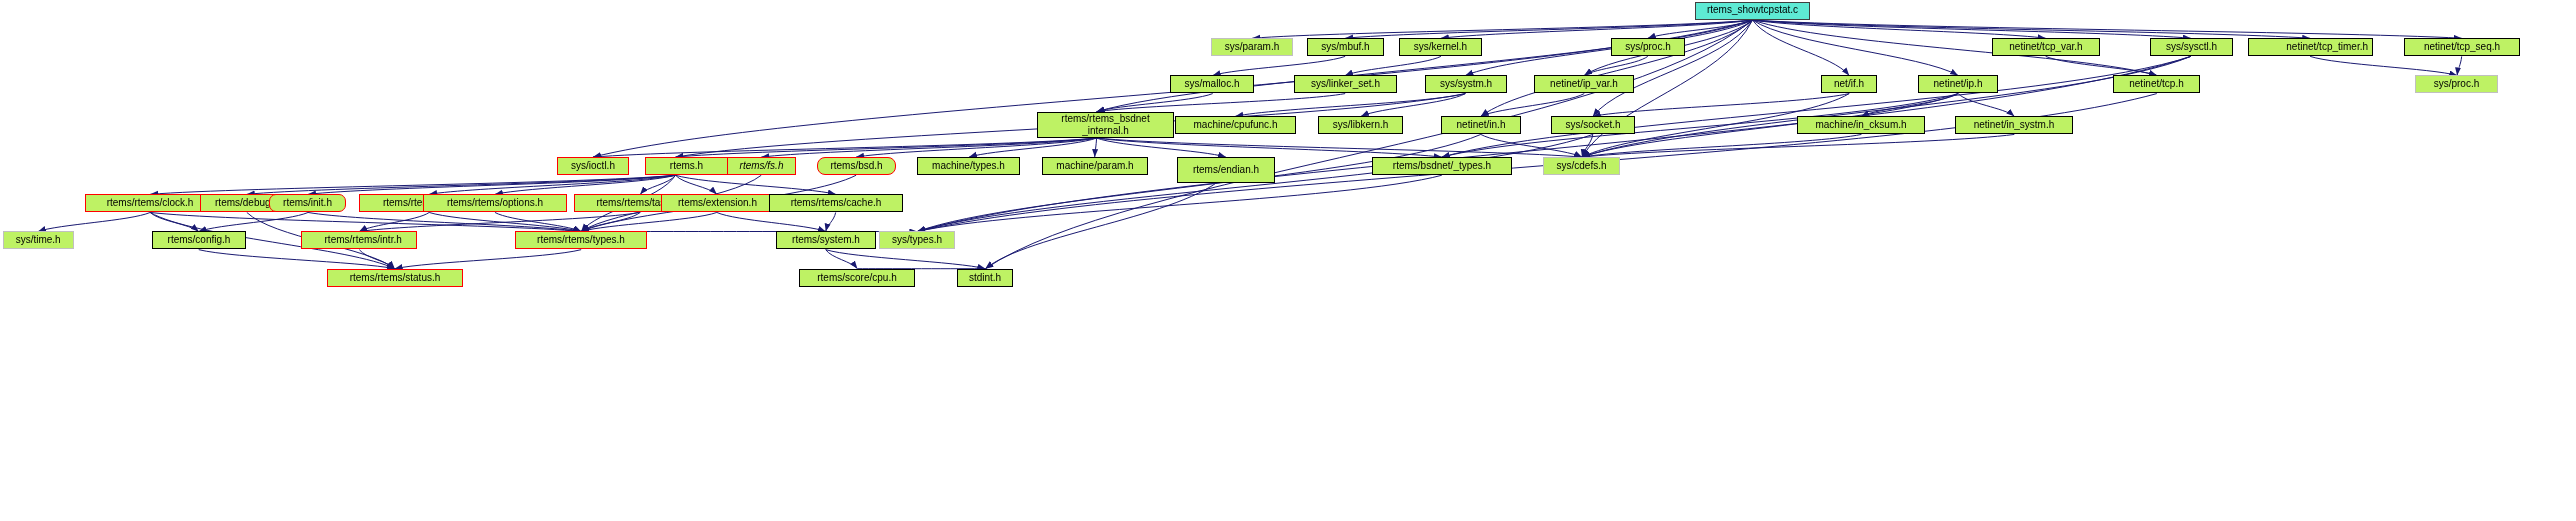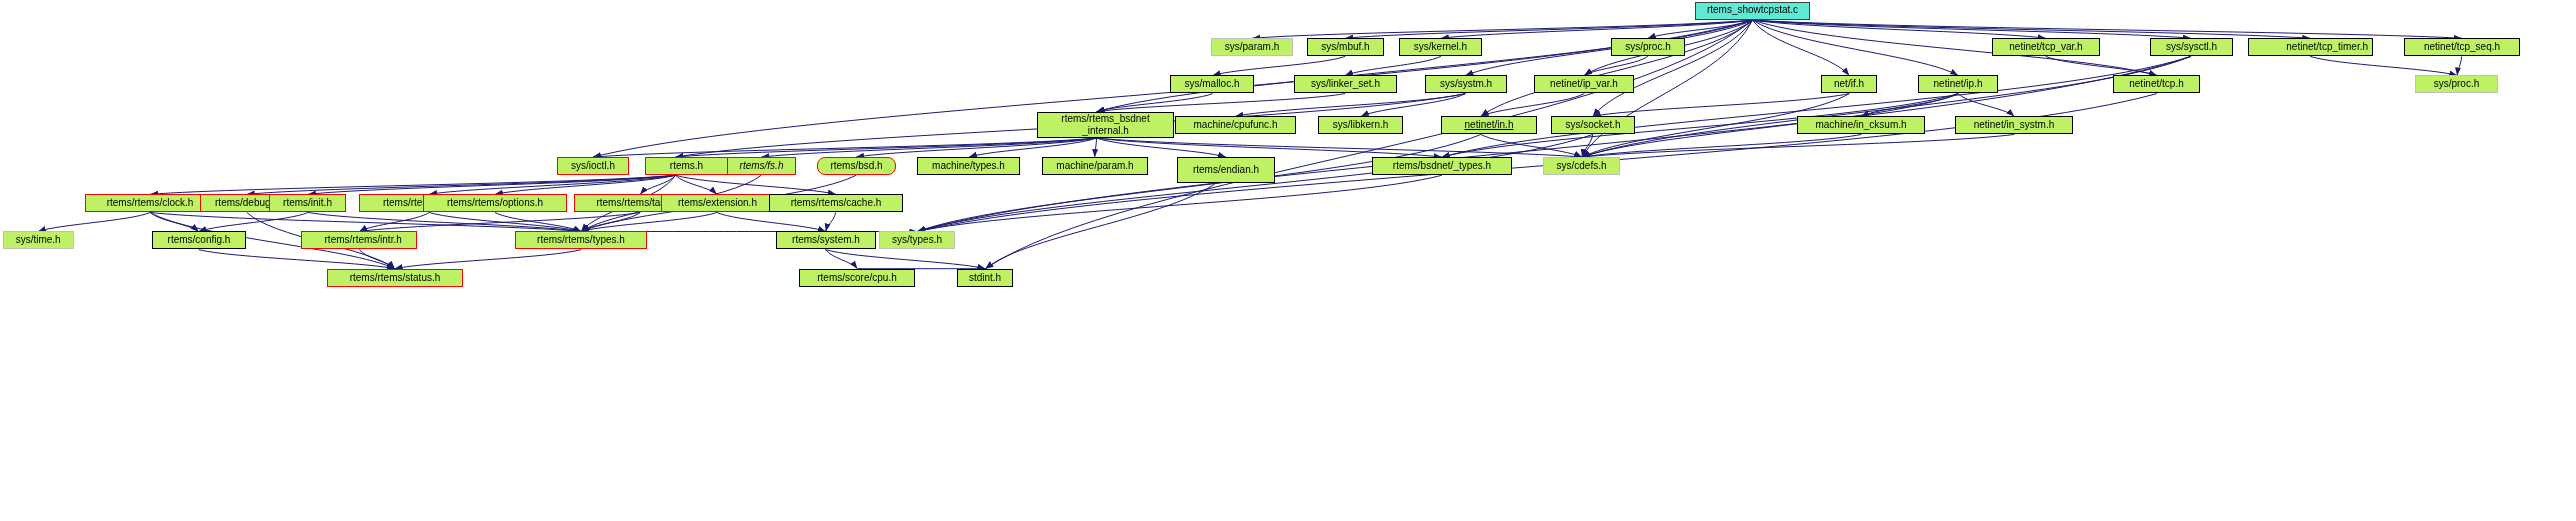--- a/index.html
+++ b/index.html
@@ -133,36 +133,36 @@
       <div class="node" style="left: 1425px; top: 75px; width: 82px; height: 18px;">sys/systm.h</div>
       <div class="node" style="left: 1534px; top: 75px; width: 100px; height: 18px;">netinet/ip_var.h</div>
       <div class="node" style="left: 1821px; top: 75px; width: 56px; height: 18px;">net/if.h</div>
       <div class="node" style="left: 1918px; top: 75px; width: 80px; height: 18px;">netinet/ip.h</div>
       <div class="node" style="left: 2113px; top: 75px; width: 87px; height: 18px;">netinet/tcp.h</div>
       <div class="node gray" style="left: 2415px; top: 75px; width: 83px; height: 18px;">sys/proc.h</div>
       <div class="node tall" style="left: 1037px; top: 112px; width: 137px; height: 26px;">rtems/rtems_bsdnet
 _internal.h</div>
       <div class="node" style="left: 1175px; top: 116px; width: 121px; height: 18px;">machine/cpufunc.h</div>
       <div class="node" style="left: 1318px; top: 116px; width: 85px; height: 18px;">sys/libkern.h</div>
-      <div class="node" style="left: 1441px; top: 116px; width: 96px; height: 18px; text-decoration: underline;">netinet/in.h</div>
+      <div class="node" style="left: 1441px; top: 116px; width: 80px; height: 18px;">netinet/in.h</div>
       <div class="node" style="left: 1551px; top: 116px; width: 84px; height: 18px;">sys/socket.h</div>
       <div class="node" style="left: 1797px; top: 116px; width: 128px; height: 18px;">machine/in_cksum.h</div>
       <div class="node" style="left: 1955px; top: 116px; width: 118px; height: 18px;">netinet/in_systm.h</div>
       <div class="node red" style="left: 557px; top: 157px; width: 72px; height: 18px;">sys/ioctl.h</div>
       <div class="node red" style="left: 645px; top: 157px; width: 83px; height: 18px;">rtems.h</div>
       <div class="node red" style="left: 727px; top: 157px; width: 69px; height: 18px; font-style: italic;">rtems/fs.h</div>
       <div class="node red" style="left: 817px; top: 157px; width: 79px; height: 18px; border-radius: 8px;">rtems/bsd.h</div>
       <div class="node" style="left: 917px; top: 157px; width: 103px; height: 18px;">machine/types.h</div>
       <div class="node" style="left: 1042px; top: 157px; width: 106px; height: 18px;">machine/param.h</div>
       <div class="node" style="left: 1177px; top: 157px; width: 98px; height: 26px;">rtems/endian.h</div>
       <div class="node" style="left: 1372px; top: 157px; width: 140px; height: 18px;">rtems/bsdnet/_types.h</div>
       <div class="node gray" style="left: 1543px; top: 157px; width: 77px; height: 18px;">sys/cdefs.h</div>
       <div class="node red" style="left: 85px; top: 194px; width: 130px; height: 18px;">rtems/rtems/clock.h</div>
       <div class="node red" style="left: 200px; top: 194px; width: 94px; height: 18px;">rtems/debug.h</div>
-      <div class="node red" style="left: 269px; top: 194px; width: 77px; height: 18px;">rtems/init.h</div>
+      <div class="node red" style="left: 269px; top: 194px; width: 77px; height: 18px; border-radius: 7px;">rtems/init.h</div>
       <div class="node red" style="left: 359px; top: 194px; width: 140px; height: 18px;">rtems/rtems/barrier.h</div>
       <div class="node red" style="left: 423px; top: 194px; width: 144px; height: 18px;">rtems/rtems/options.h</div>
       <div class="node red" style="left: 574px; top: 194px; width: 132px; height: 18px;">rtems/rtems/tasks.h</div>
       <div class="node red" style="left: 661px; top: 194px; width: 113px; height: 18px;">rtems/extension.h</div>
       <div class="node" style="left: 769px; top: 194px; width: 134px; height: 18px;">rtems/rtems/cache.h</div>
       <div class="node gray" style="left: 2.7px; top: 231px; width: 71px; height: 18px;">sys/time.h</div>
       <div class="node" style="left: 152px; top: 231px; width: 94px; height: 18px;">rtems/config.h</div>
       <div class="node red" style="left: 301px; top: 231px; width: 116px; height: 18px; padding-left: 11px;">rtems/rtems/intr.h</div>
       <div class="node red" style="left: 515px; top: 231px; width: 132px; height: 18px;">rtems/rtems/types.h</div>
       <div class="node" style="left: 776px; top: 231px; width: 100px; height: 18px;">rtems/system.h</div>

